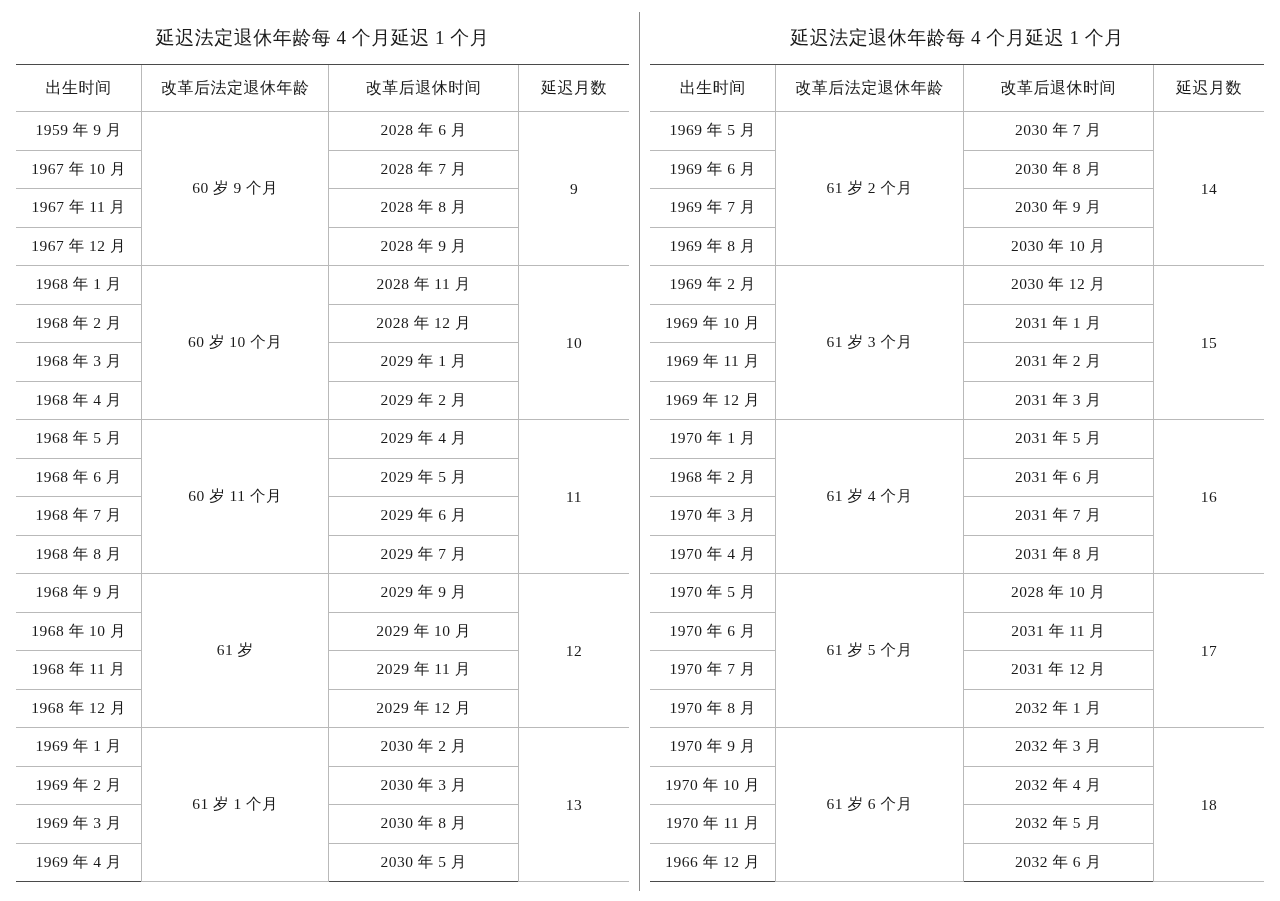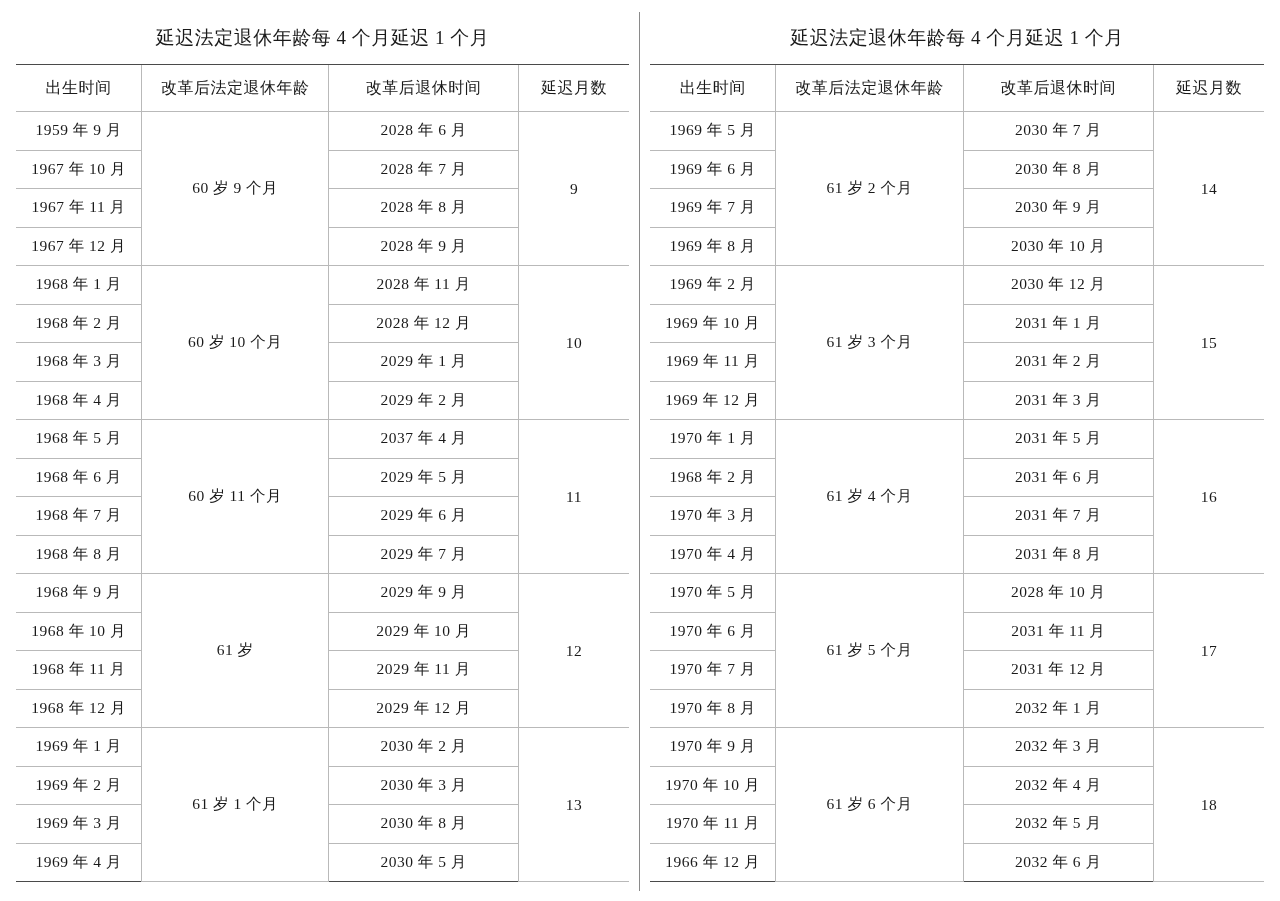--- a/index.html
+++ b/index.html
@@ -143,21 +143,21 @@
             <td class="nowrap cell-birth">1968 年 3 月</td>
             <td class="nowrap">2029 年 1 月</td>
           </tr>
           <tr class="body-row">
             <td class="nowrap cell-birth">1968 年 4 月</td>
             <td class="nowrap">2029 年 2 月</td>
           </tr>
           <tr class="body-row">
             <td class="nowrap cell-birth">1968 年 5 月</td>
             <td class="nowrap merged" rowspan="4">60 岁 11 个月</td>
-            <td class="nowrap">2037 年 4 月</td>
+            <td class="nowrap">2029 年 4 月</td>
             <td class="nowrap merged cell-delay" rowspan="4">11</td>
           </tr>
           <tr class="body-row">
             <td class="nowrap cell-birth">1968 年 6 月</td>
             <td class="nowrap">2029 年 5 月</td>
           </tr>
           <tr class="body-row">
             <td class="nowrap cell-birth">1968 年 7 月</td>
             <td class="nowrap">2029 年 6 月</td>
           </tr>

